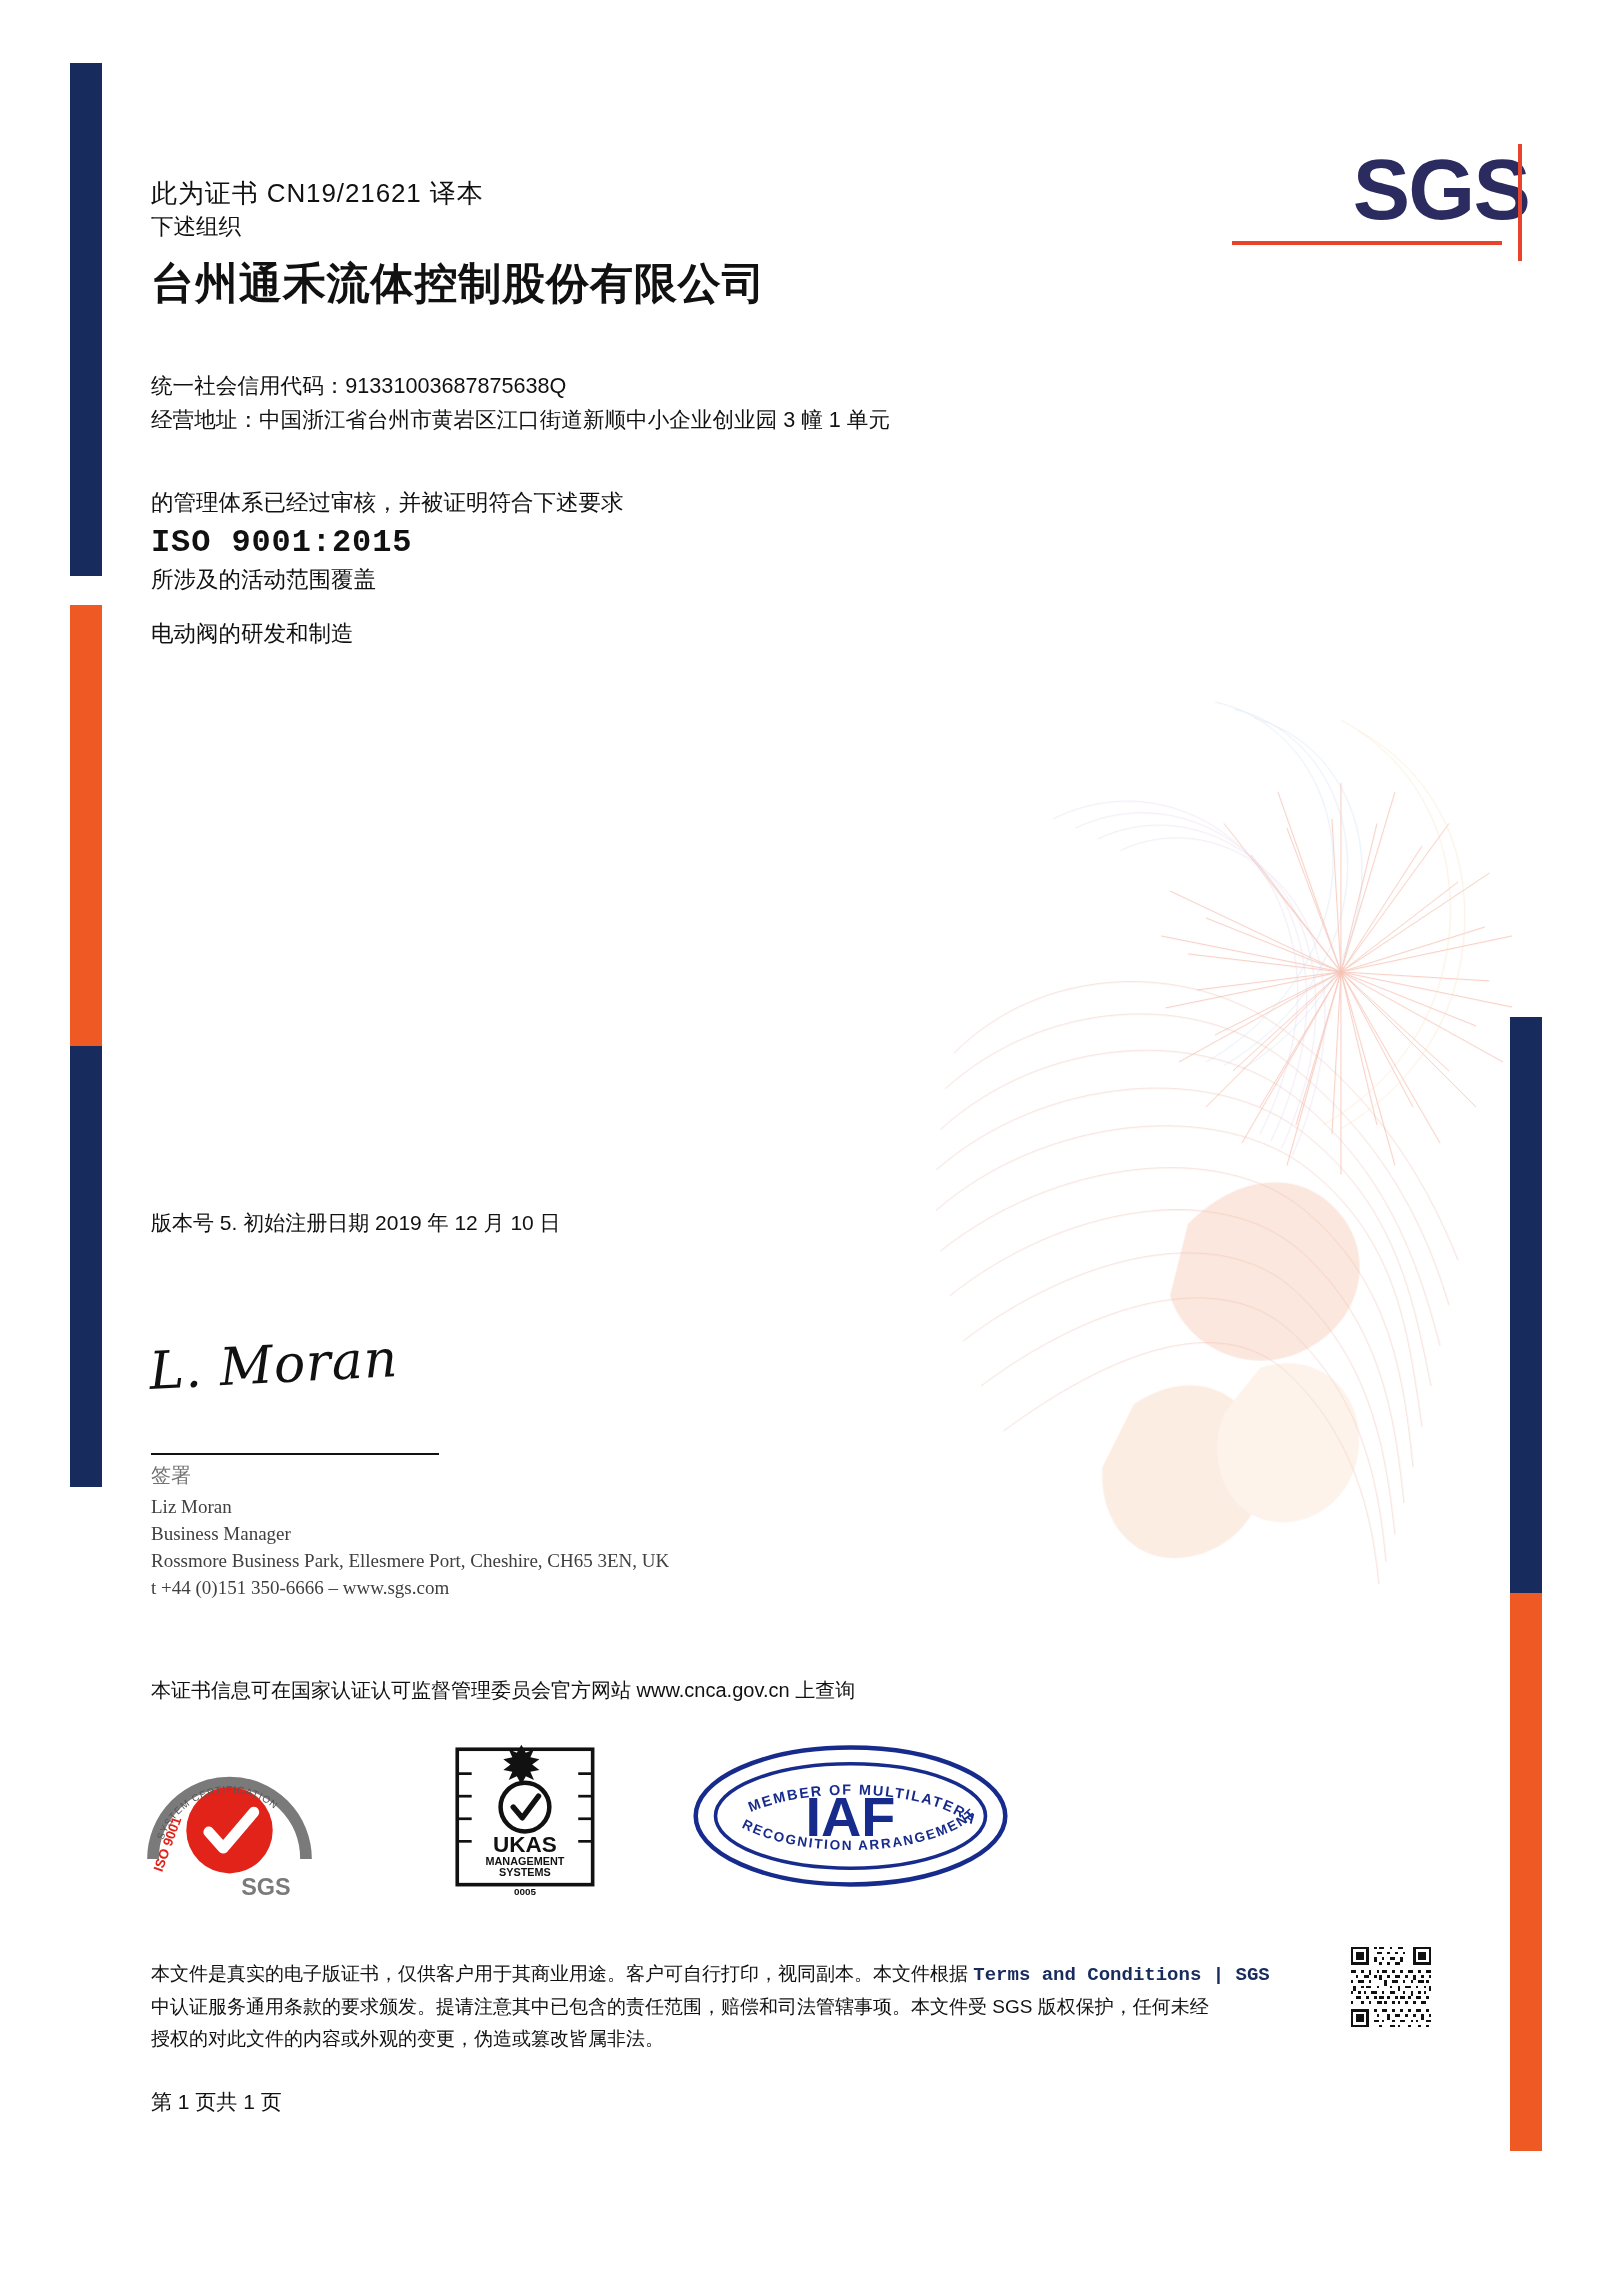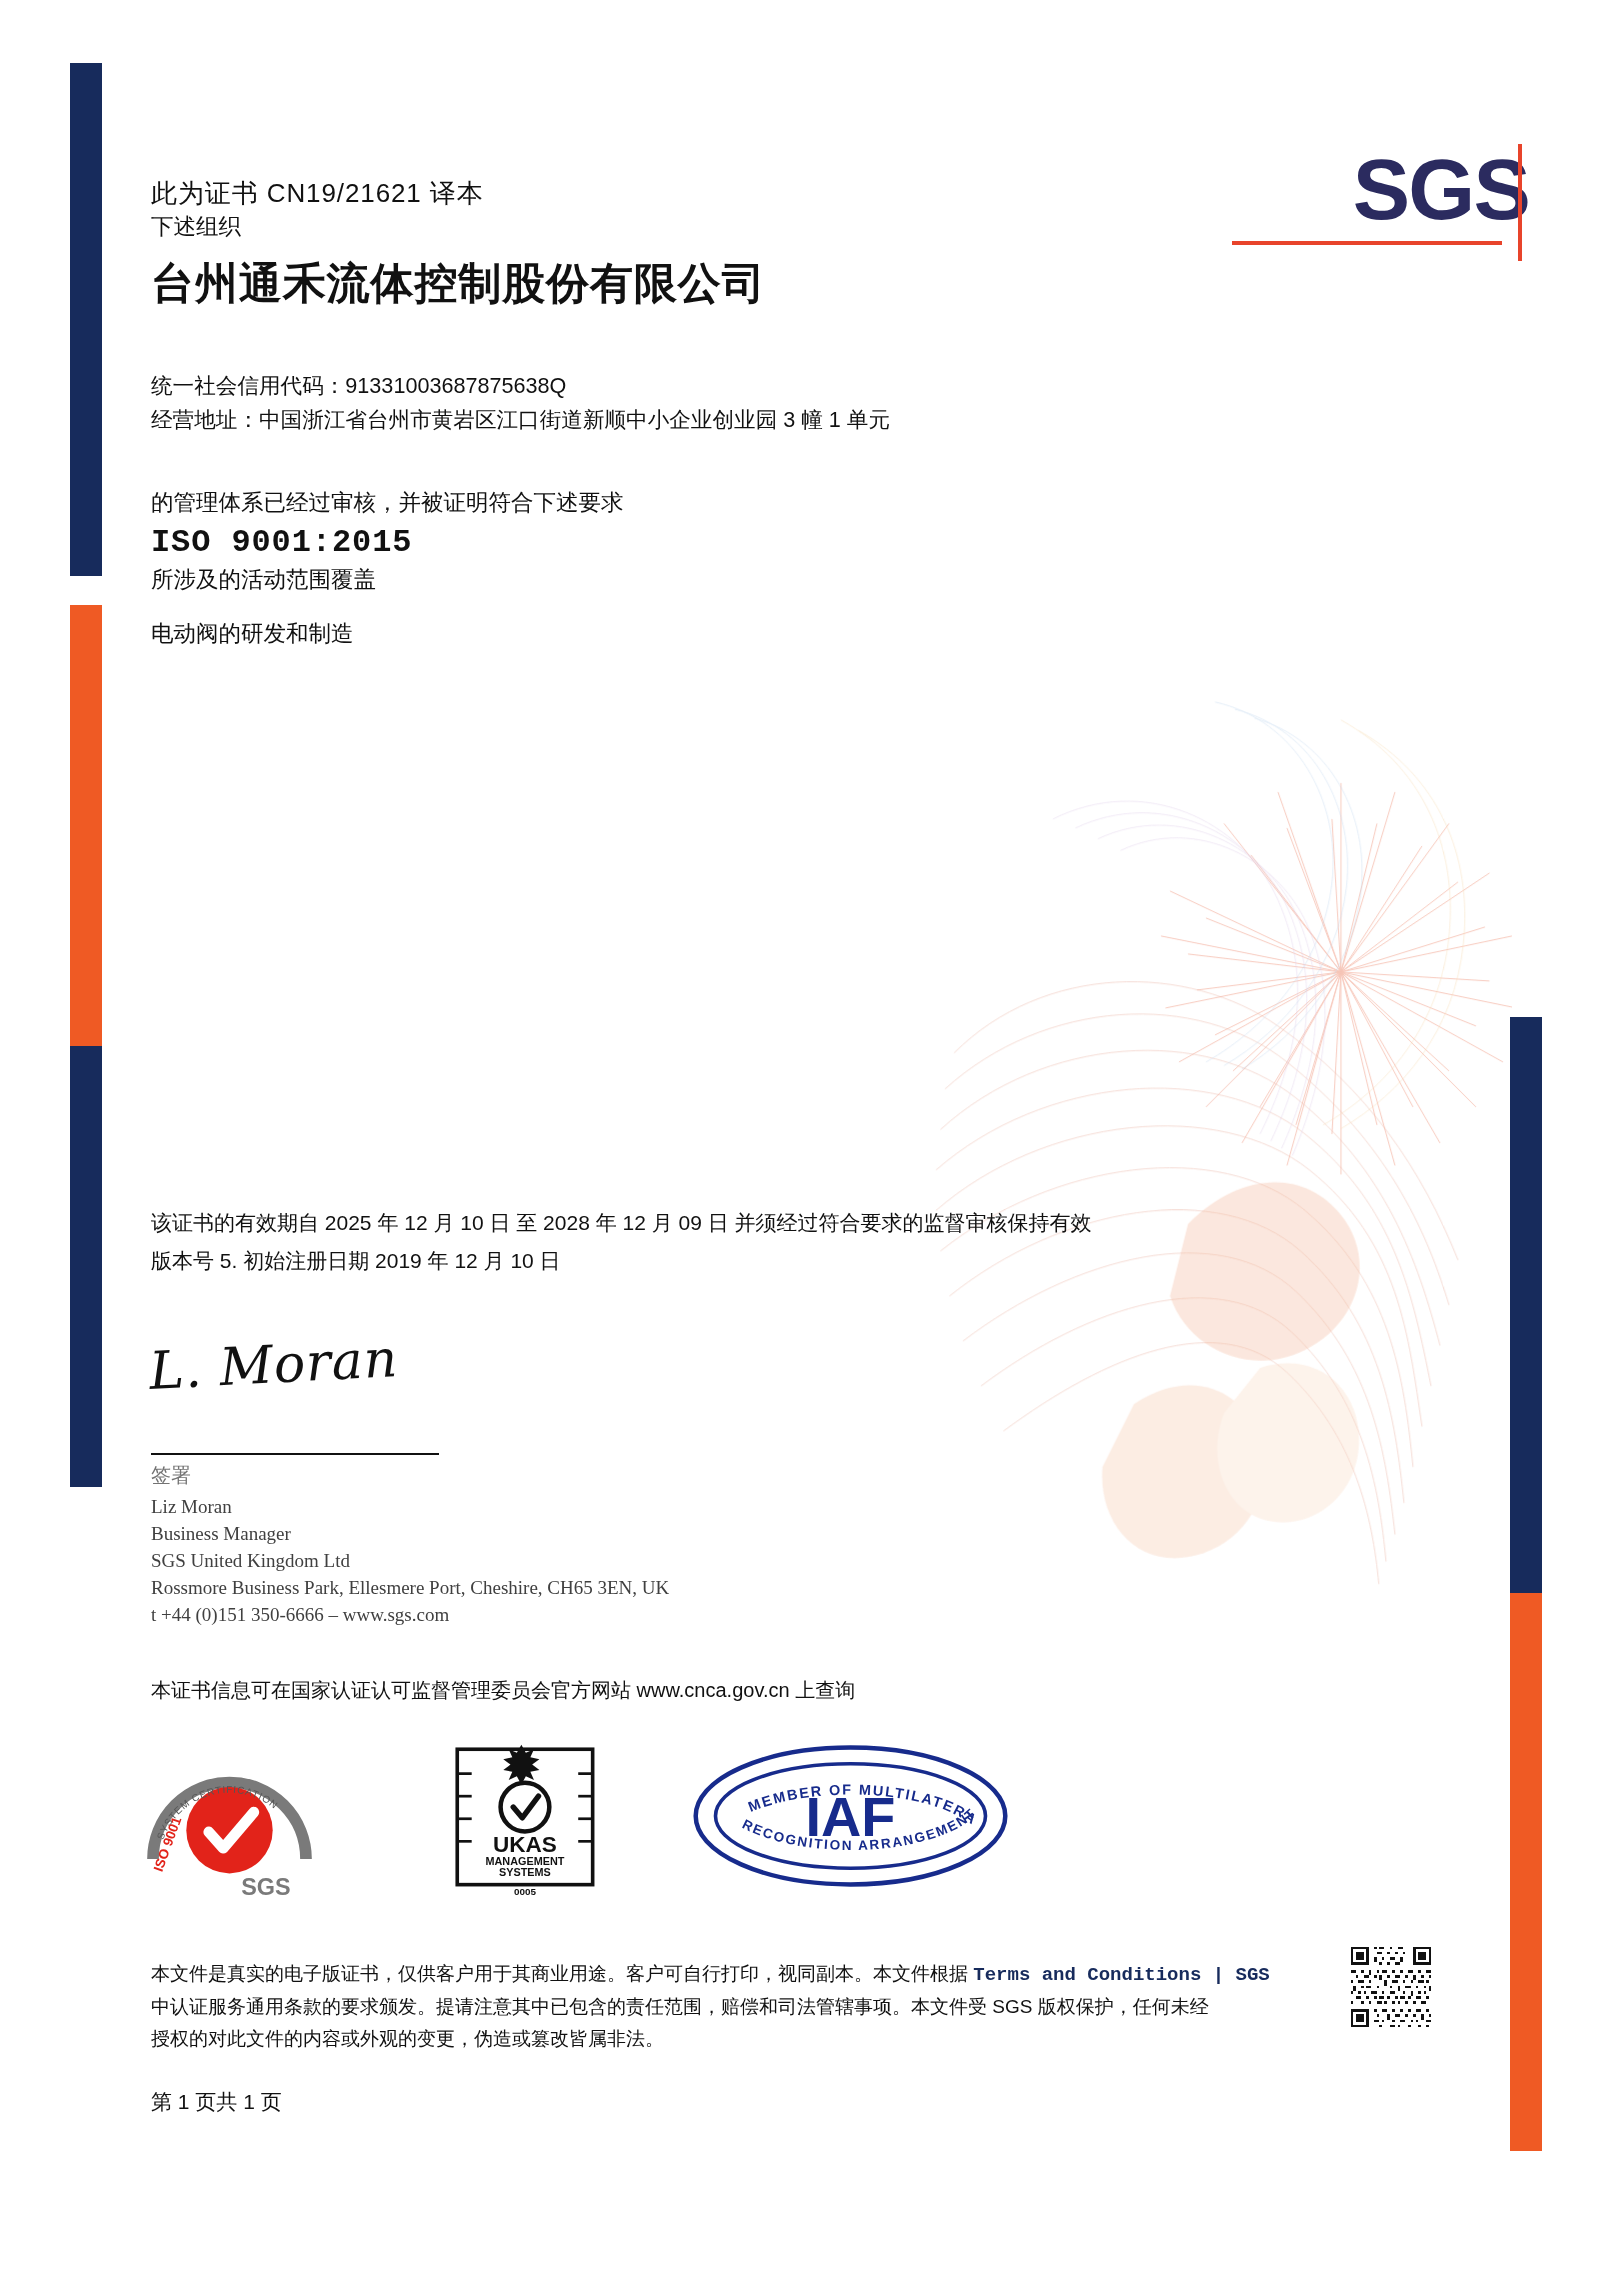--- a/index.html
+++ b/index.html
@@ -350,32 +350,30 @@
     <div class="info-line">统一社会信用代码：91331003687875638Q</div>
     <div class="info-line">经营地址：中国浙江省台州市黄岩区江口街道新顺中小企业创业园 3 幢 1 单元</div>
 
     <div class="cert-intro">的管理体系已经过审核，并被证明符合下述要求</div>
     <div class="standard">ISO 9001:2015</div>
     <div class="scope-label">所涉及的活动范围覆盖</div>
     <div class="scope-text">电动阀的研发和制造</div>
   </div>
 
   <div class="validity">
-    <div>该证书的有效期自 2025 年 12 月 10 日 至 2028 年 12 月 09 日 并须经过符合要求的监督审核保持有效</div>
     <div>版本号 5. 初始注册日期 2019 年 12 月 10 日</div>
   </div>
 
   <div class="signature-area">
     <div class="sig-script">L. Moran</div>
     <div class="sig-rule"></div>
     <div class="sig-sign-label">签署</div>
     <div class="sig-block">
       <div>Liz Moran</div>
       <div>Business Manager</div>
-      <div>SGS United Kingdom Ltd</div>
       <div>Rossmore Business Park, Ellesmere Port, Cheshire, CH65 3EN, UK</div>
       <div>t +44 (0)151 350-6666 – www.sgs.com</div>
     </div>
   </div>
 
   <div class="cnca-line">本证书信息可在国家认证认可监督管理委员会官方网站 www.cnca.gov.cn 上查询</div>
 
   <div class="marks">
 
     <svg class="mark-sgs" viewBox="0 0 210 190">

